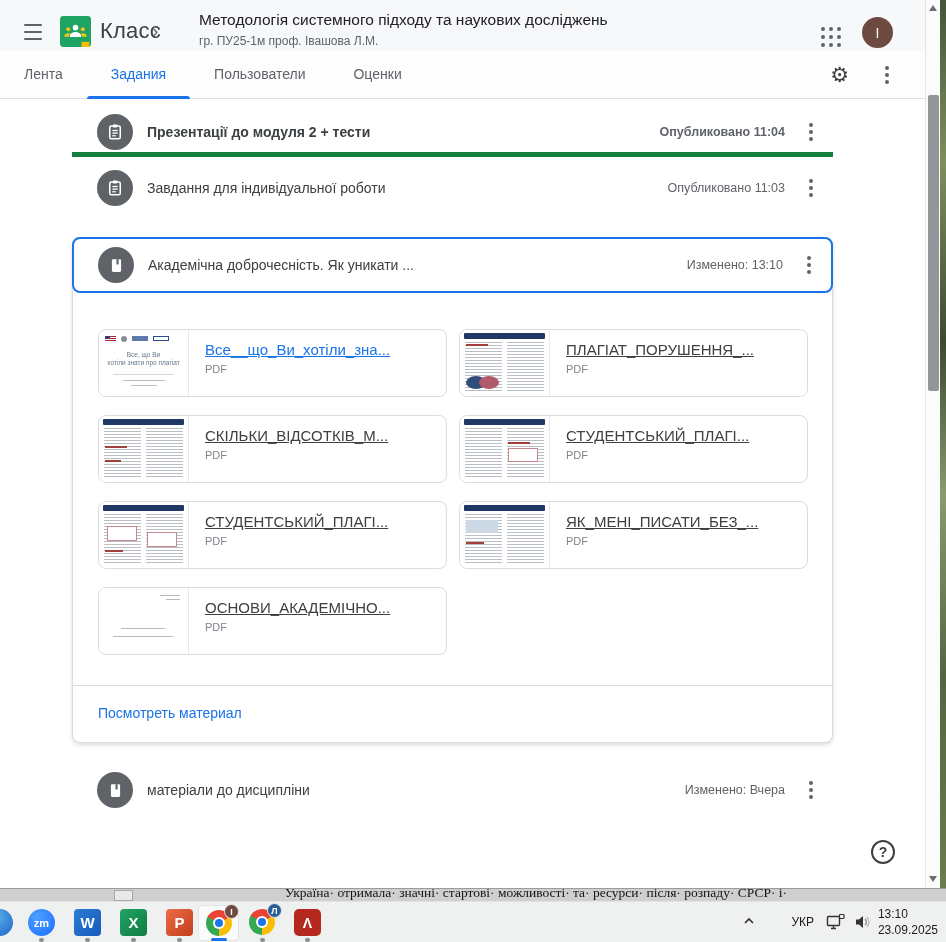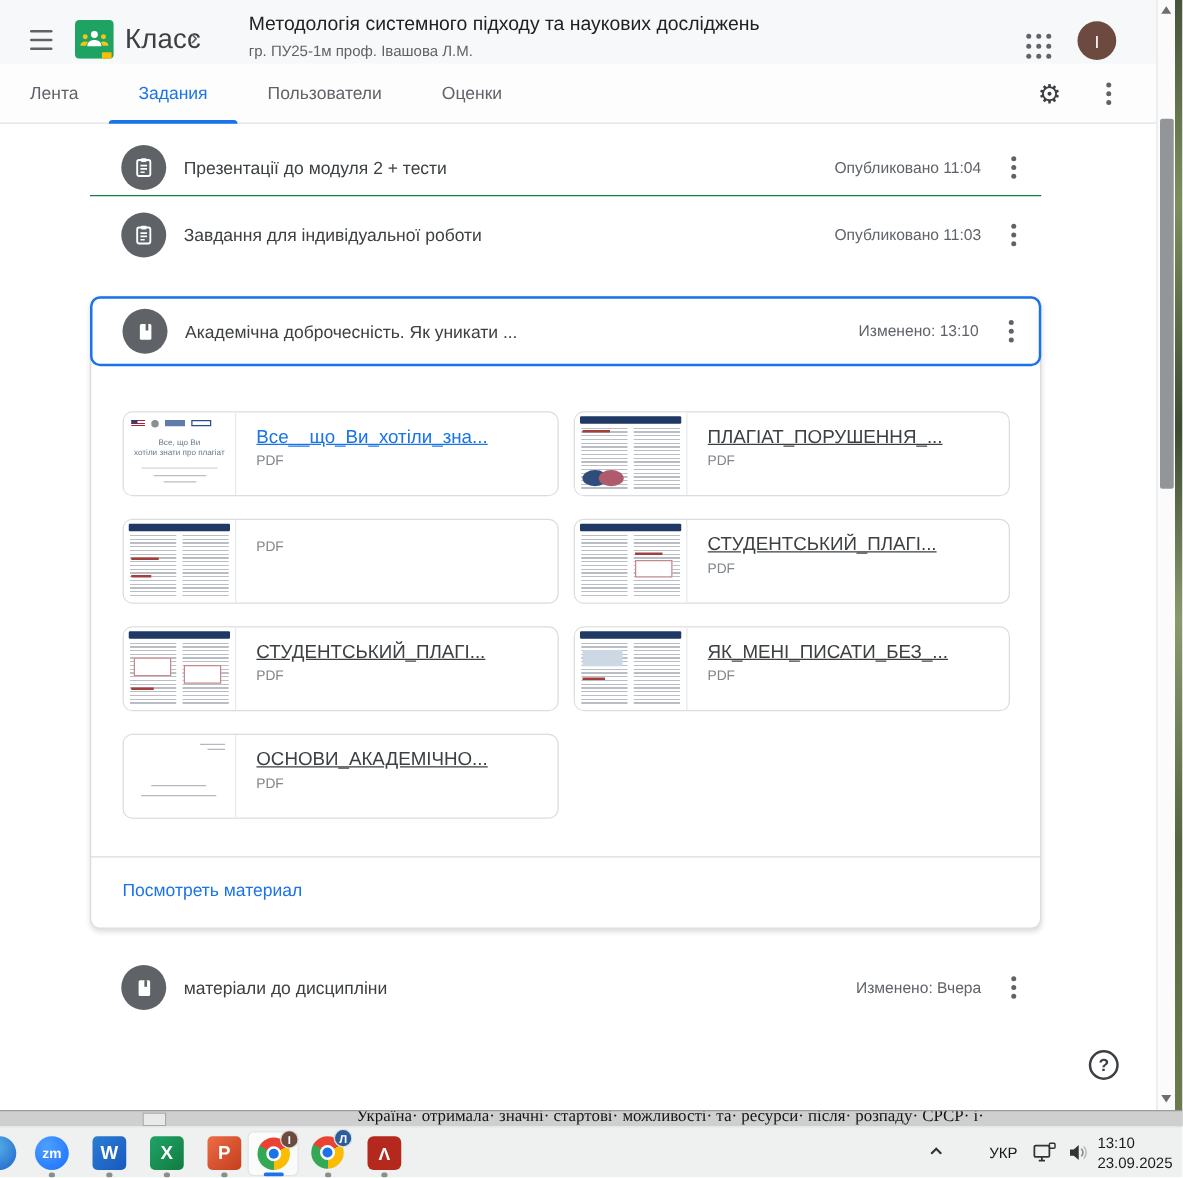--- a/index.html
+++ b/index.html
@@ -34,21 +34,21 @@
   .tab.active { color:var(--accent,#1a73e8); }
   .tab.active::after { content:""; position:absolute; left:0; right:0; bottom:0; height:3px; background:var(--accent,#1a73e8); border-radius:3px 3px 0 0; }
   .tab-actions { position:absolute; right:28px; top:0; height:48px; display:flex; align-items:center; gap:28px; }
   .gear { font-family:"DejaVu Sans", sans-serif; font-size:21px; color:#3c4043; cursor:pointer; line-height:1; }
   .kebab { width:20px; height:32px; display:flex; flex-direction:column; align-items:center; justify-content:center; gap:3px; cursor:pointer; }
   .kebab i { width:4px; height:4px; border-radius:50%; background:#5f6368; }
 
   
   .content { position:absolute; left:72px; top:112px; width:761px; }
   .row { display:flex; align-items:center; padding:0 12px 0 25px; cursor:pointer; }
-  .row-1 { height:45px; border-bottom:1px solid #15803d; }
+  .row-1 { height:45px; border-bottom:5px solid #15803d;font-weight:bold; }
   .row-2 { height:62px; }
   .circle-ic { width:36px; height:36px; border-radius:50%; background:var(--icon_circle,#5f6368); flex:none; display:flex; align-items:center; justify-content:center; margin-right:14px; }
   .row-title { font-size:14px; color:#3c4043; flex:1; white-space:nowrap; overflow:hidden; }
   .row-meta { font-size:12.5px; color:#5f6368; margin-right:16px; white-space:nowrap; }
 
   
   .card { margin-top:18px; border:1px solid var(--border,#dadce0); border-radius:8px; background:#fff; box-shadow:0 2px 4px rgba(60,64,67,.18); }
   .card-header { height:56px; margin:-1px -1px 0 -1px; border:2px solid var(--selected_border,#1a73e8); border-radius:8px; background:#fff; display:flex; align-items:center; padding:0 12px 0 24px; cursor:pointer; }
   .att-grid { padding:36px 24px 0 25px; display:grid; grid-template-columns:1fr 1fr; gap:18px 12px; }
   .att { height:68px; border:1px solid var(--border,#dadce0); border-radius:8px; display:flex; overflow:hidden; background:#fff; cursor:pointer; }
@@ -282,20 +282,21 @@
 
         <div class="att">
           <div class="att-thumb">
             <div class="t-bar"></div>
               <div class="t-col l"></div>
               <div class="t-col r"></div>
             <div class="t-redline" style="left:6px;top:30px;"></div>
             <div class="t-redline" style="left:6px;top:44px;width:16px;"></div>
           </div>
           <div class="att-body">
+            <div class="att-title">СКІЛЬКИ_ВІДСОТКІВ_М...</div>
             <div class="att-type">PDF</div>
           </div>
         </div>
 
         <div class="att">
           <div class="att-thumb">
             <div class="t-bar"></div>
               <div class="t-col l"></div>
               <div class="t-col r"></div>
             <div class="t-redline" style="left:48px;top:26px;"></div>

